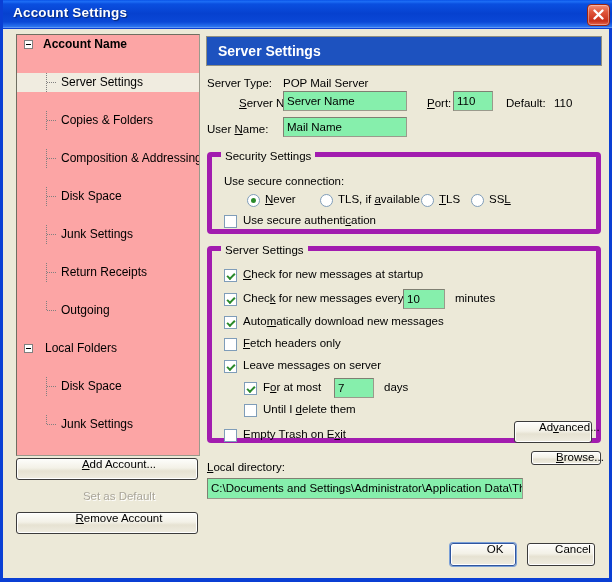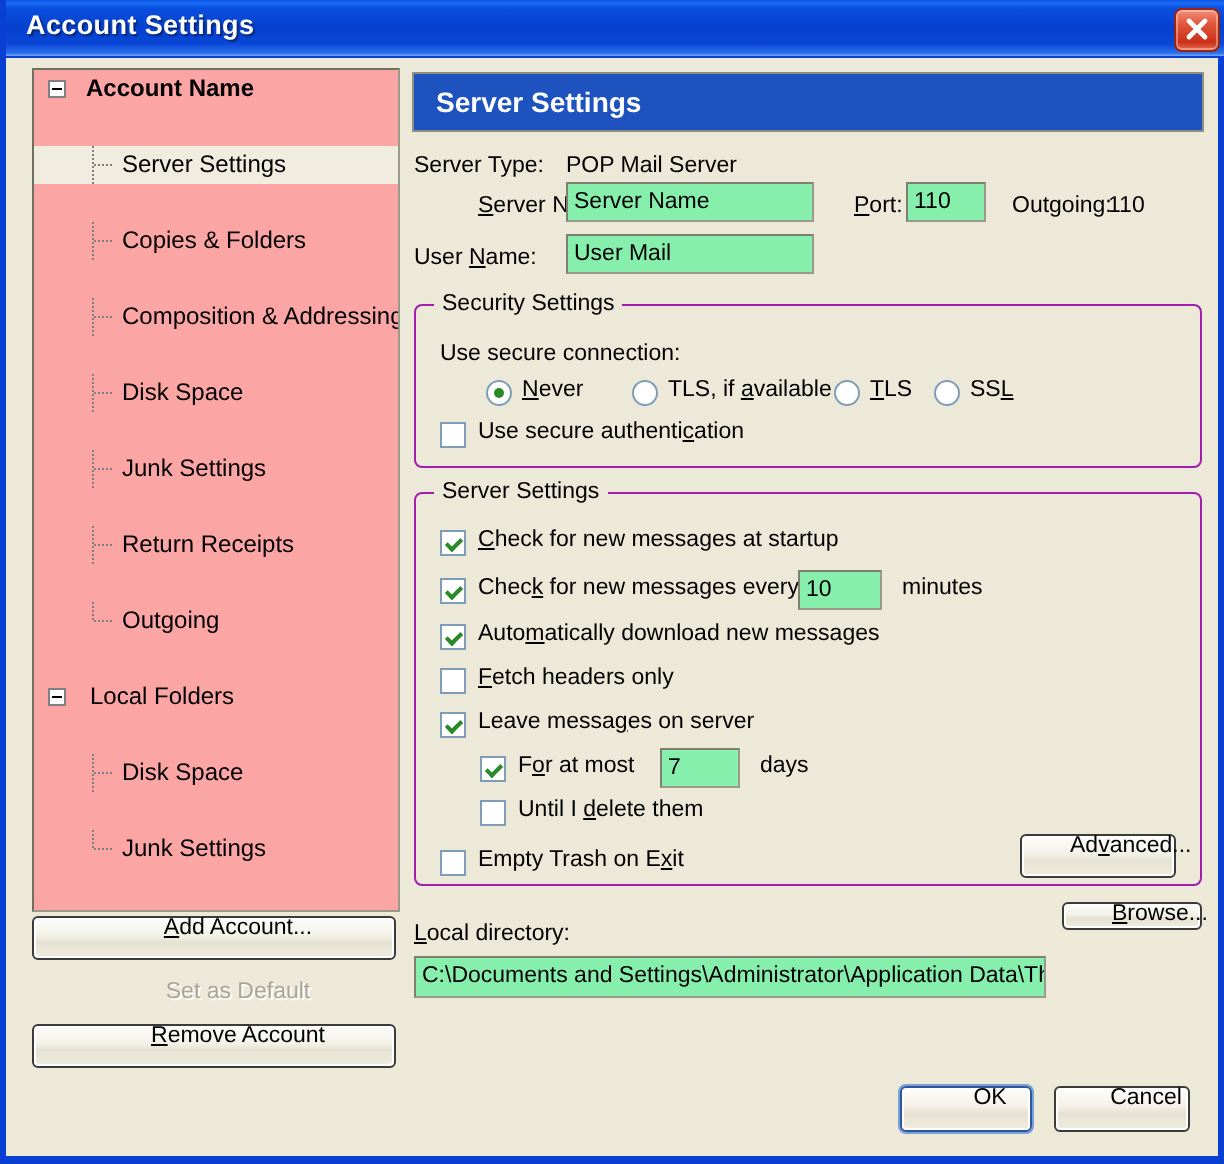--- a/index.html
+++ b/index.html
@@ -102,21 +102,21 @@
   .inp{
     position:absolute;box-sizing:border-box;background:#86efac;
     border:1px solid #9a9a8c;border-top-color:#7f7f72;border-left-color:#7f7f72;
     font-family:"Liberation Sans","DejaVu Sans",sans-serif;
     font-size:11.5px;color:#000;padding:0 3px;line-height:18px;
     overflow:hidden;white-space:nowrap;
   }
   
   .group{
     position:absolute;box-sizing:border-box;
-    border:1px solid #a21caf;border-radius:4px;
+    border:5px solid #a21caf;border-radius:4px;
   }
   .group > .cap{
     position:absolute;left:9px;top:-7px;background:#ece9d8;padding:0 4px;
     font-size:11.5px;
   }
   
   .cb{
     position:absolute;width:13px;height:13px;box-sizing:border-box;
     background:#fff;border:1px solid #7f9db9;cursor:pointer;
   }
@@ -241,27 +241,27 @@
   <div class="lbl" style="left:204px;top:97px;margin-left:32px;">
     <u>S</u>erver Name:
   </div>
   <div class="inp" style="left:280px;top:91px;width:124px;height:20px;">Server Name</div>
 
   <div class="lbl" style="left:424px;top:97px;">
     <u>P</u>ort:
   </div>
   <div class="inp" style="left:450px;top:91px;width:40px;height:20px;">110</div>
 
-  <div class="lbl" style="left:503px;top:97px;">Outgoing:</div>
+  <div class="lbl" style="left:503px;top:97px;">Default:</div>
   <div class="lbl" style="left:551px;top:97px;">110</div>
 
   <div class="lbl" style="left:204px;top:123px;">
     User <u>N</u>ame:
   </div>
-  <div class="inp" style="left:280px;top:117px;width:124px;height:20px;">User Mail</div>
+  <div class="inp" style="left:280px;top:117px;width:124px;height:20px;">Mail Name</div>
 
   <div class="group" style="left:204px;top:152px;width:394px;height:82px;">
     <span class="cap">Security Settings</span>
 
     <span class="ctext" style="left:12px;top:18px;">Use secure connection:</span>
 
     <span class="rb on" style="left:35px;top:37px;"></span>
     <span class="ctext" style="left:53px;top:36px;"><u>N</u>ever</span>
 
     <span class="rb" style="left:108px;top:37px;"></span>

